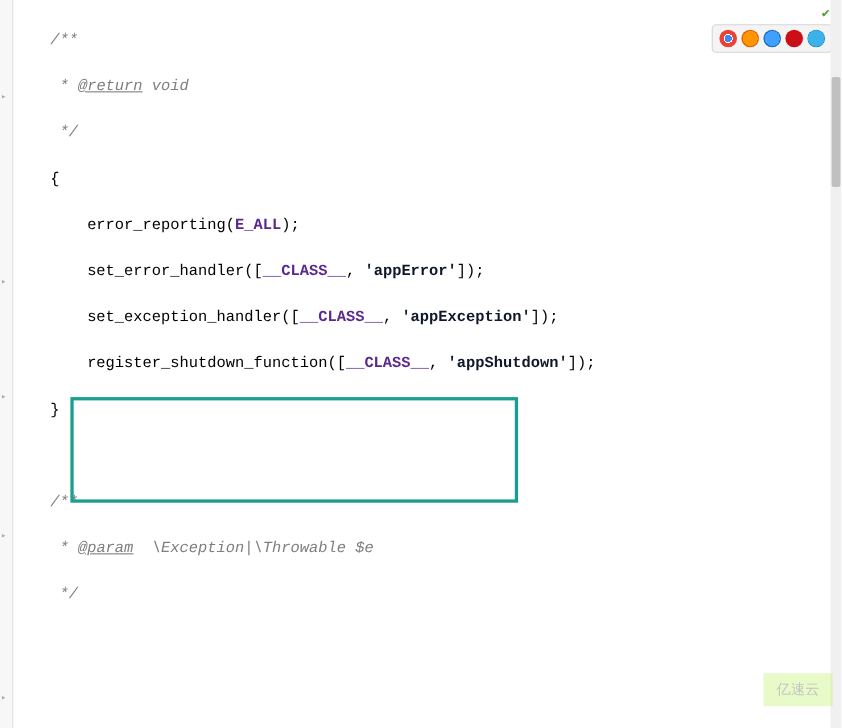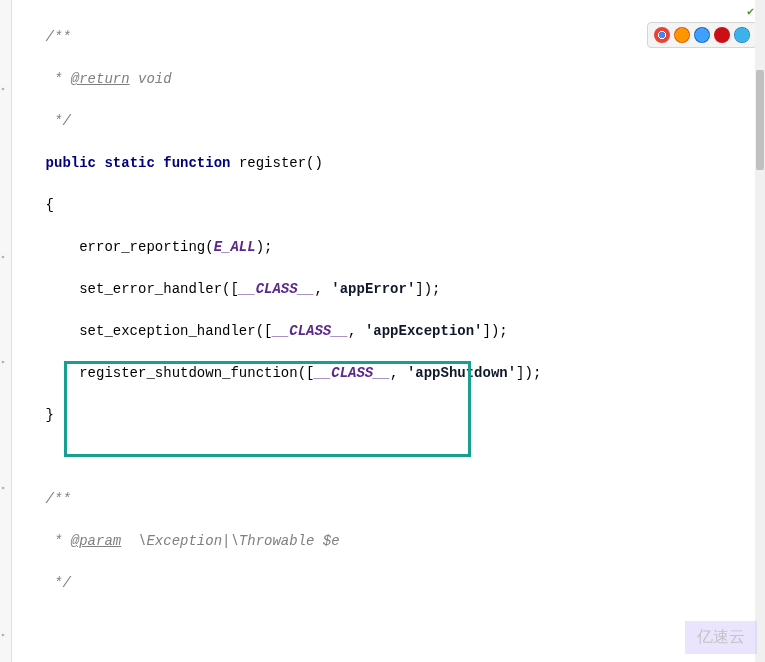--- a/index.html
+++ b/index.html
@@ -33,21 +33,21 @@
       padding: 6px 0 0 0;
       line-height: 21px;
       white-space: pre;
       font-style: italic;
     }
     .code-line { display: block; height: 21px; padding-left: 0; }
     .kw { color: #000080; font-weight: bold; font-style: normal; }
     .comment { color: #7f7f7f; font-style: italic; }
     .doctag { color: #7f7f7f; font-style: italic; font-weight: normal; text-decoration: underline; }
     .str { color: #0f172a; font-weight: bold; font-style: normal; }
-    .const { color: #5a288f; font-style: italic; font-weight: bold; }
+    .const { color: #5a288f; font-weight: bold; }
     .plain { color: #000000; font-style: normal; }
     .highlight-box {
       position: absolute;
       border: 3px solid #1a9e8f;
       background: transparent;
       pointer-events: none;
     }
     .browser-icons {
       position: absolute;
       top: 22px; right: 8px;
@@ -86,27 +86,27 @@
     }
     .scrollbar-thumb {
       position: absolute;
       right: 1px; top: 70px;
       width: 8px; height: 100px;
       background: #c0c0c0;
       border-radius: 2px;
     }
     .watermark {
       position: absolute;
-      right: 8px; bottom: 8px;
+      right: 8px; bottom: 20px;
       opacity: 0.35;
       font-style: normal;
       font-family: sans-serif;
-      font-size: 16px;
+      font-size: 13px;
       color: #555;
-      background: #c4b5fd;
+      background: #bef264;
       padding: 6px 12px;
     }
   </style>
 </head>
 <body>
 
 <div class="gutter">
   <div class="gutter-mark" style="top:85px">▸</div>
   <div class="gutter-mark" style="top:253px">▸</div>
   <div class="gutter-mark" style="top:358px">▸</div>
@@ -121,21 +121,20 @@
   <span class="bicon firefox"></span>
   <span class="bicon safari"></span>
   <span class="bicon opera"></span>
   <span class="bicon ie"></span>
 </div>
 
 <div class="code-area">
 <span class="code-line comment">    /**</span>
 <span class="code-line"><span class="comment">     * </span><span class="doctag">@return</span><span class="comment"> void</span></span>
 <span class="code-line comment">     */</span>
-<span class="code-line plain">    <span class="kw">public</span> <span class="kw">static</span> <span class="kw">function</span><span class="plain"> register()</span></span>
 <span class="code-line plain">    {</span>
 <span class="code-line plain"><span>        error_reporting(</span><span class="const">E_ALL</span><span>);</span></span>
 <span class="code-line plain"><span>        set_error_handler([</span><span class="const">__CLASS__</span><span>, </span><span class="str">'appError'</span><span>]);</span></span>
 <span class="code-line plain"><span>        set_exception_handler([</span><span class="const">__CLASS__</span><span>, </span><span class="str">'appException'</span><span>]);</span></span>
 <span class="code-line plain"><span>        register_shutdown_function([</span><span class="const">__CLASS__</span><span>, </span><span class="str">'appShutdown'</span><span>]);</span></span>
 <span class="code-line plain">    }</span>
 <span class="code-line"> </span>
 <span class="code-line comment">    /**</span>
 <span class="code-line"><span class="comment">     * </span><span class="doctag">@param</span><span class="comment">  \Exception|\Throwable $e</span></span>
 <span class="code-line comment">     */</span>

